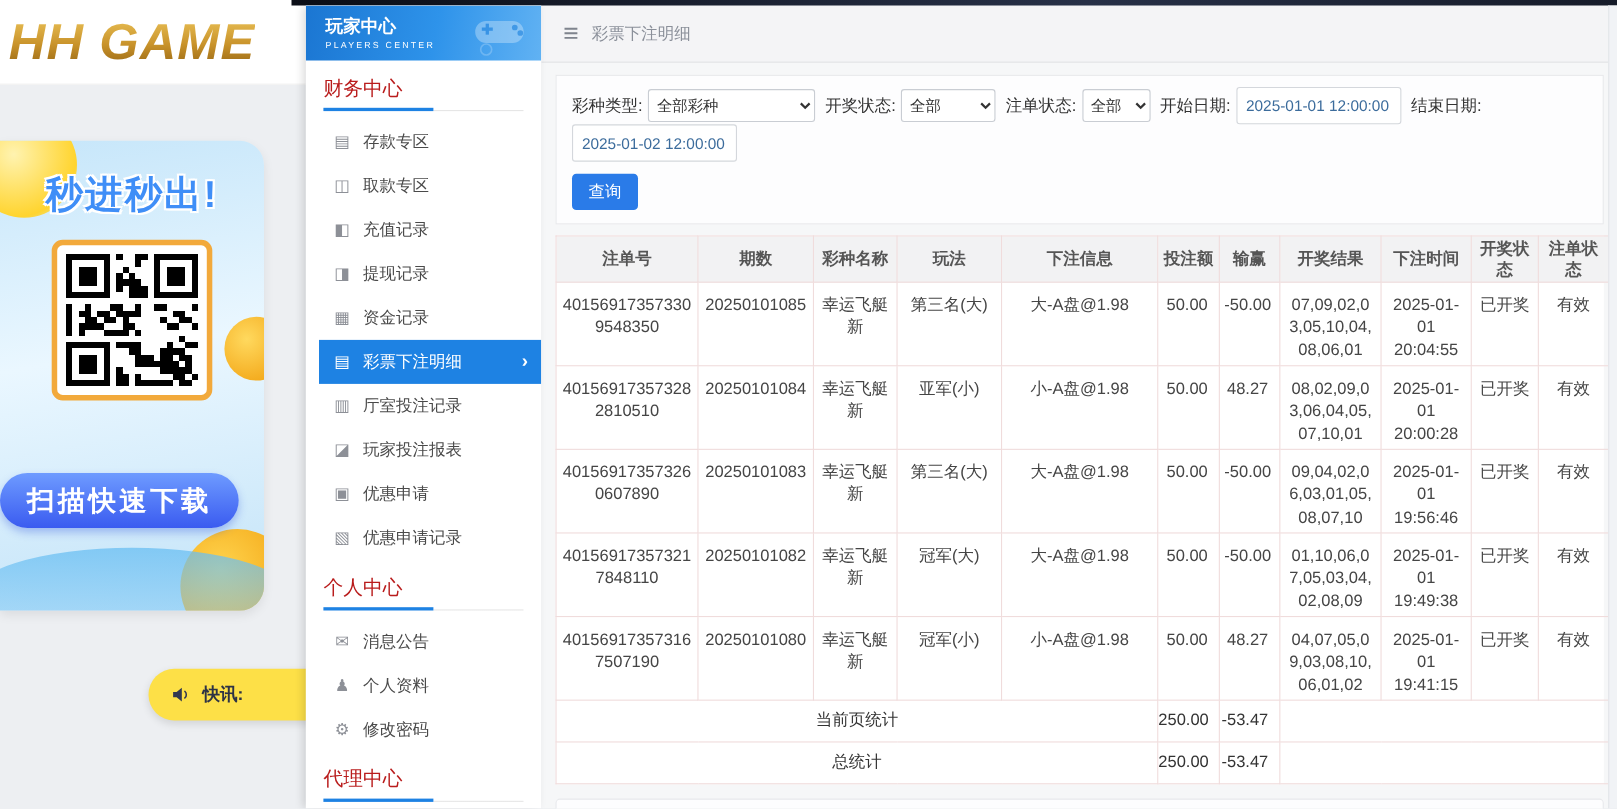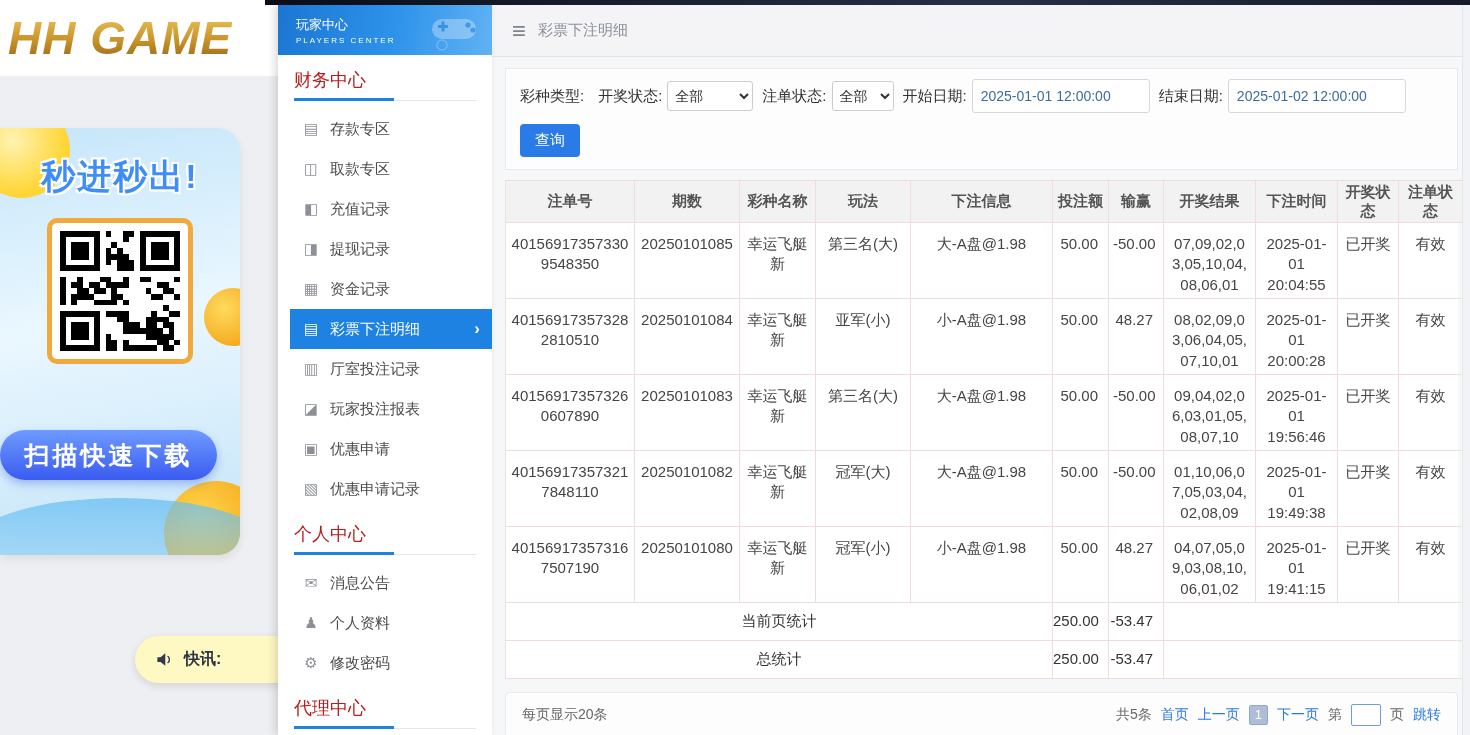--- a/index.html
+++ b/index.html
@@ -42,38 +42,38 @@
   }
   .qr-frame svg { width:100%; height:100%; display:block; }
   .download-btn {
     position:absolute; left:0; top:302px; width:217px; height:50px; border:none;
     border-radius:30px; background:linear-gradient(180deg,#6e9bff,#3a5bf0);
     color:#fff; font-size:25px; font-weight:bold; letter-spacing:3px;
     display:flex; align-items:center; justify-content:center; cursor:pointer;
     box-shadow:0 4px 8px rgba(48,86,220,.35);
   }
   .news-pill {
-    position:absolute; left:135px; top:608px; width:175px; height:47px; background:#fef9c3;
+    position:absolute; left:135px; top:608px; width:175px; height:47px; background:#fde047;
     border-radius:26px; box-shadow:0 3px 8px rgba(0,0,0,.12);
-    display:flex; align-items:center; gap:10px; padding-left:20px; z-index:1;margin-top:28px;
+    display:flex; align-items:center; gap:10px; padding-left:20px; z-index:1;
   }
   .news-pill .spk { width:19px; height:19px; flex:none; }
   .news-label { font-size:16px; font-weight:bold; color:#2e3345; }
 
   
   .top-strip { position:absolute; left:265px; right:0; top:0; height:5px;
     background:linear-gradient(90deg,#0b0e17,#273047 60%,#161b29); z-index:2; }
 
   
   .sidebar { position:absolute; left:278px; top:5px; bottom:0; width:214px; background:#fff;
     box-shadow:-3px 0 8px rgba(0,0,0,.15); z-index:3; overflow:hidden; }
   .sb-header { height:50px; position:relative; overflow:hidden; color:#fff; padding-left:18px;
     background:linear-gradient(100deg,#1b76d2 0%,#2e93ea 55%,#61b2f3 100%);
     display:flex; flex-direction:column; justify-content:center; }
-  .sb-title { font-size:13px; }
+  .sb-title { font-size:16px;font-weight:bold; }
   .sb-sub { font-size:8px; letter-spacing:2px; margin-top:2px; }
   .sb-gamepad { position:absolute; right:8px; top:6px; opacity:.30; }
   .sec-title { color:#b91c1c; font-size:18px; padding:13px 16px 6px; }
   .sec-rule { height:3px; margin:0 16px 8px;
     background:linear-gradient(#1e82e3,#1e82e3) left top/55% 3px no-repeat,
                linear-gradient(#e6e6e6,#e6e6e6) right bottom/45% 1px no-repeat; }
   .menu-item { height:40px; display:flex; align-items:center; color:#4a4a4a; font-size:15px;
     padding-left:52px; position:relative; cursor:pointer; }
   .mi-icon { position:absolute; left:24px; width:18px; text-align:center; color:#8d9097; font-size:15px; }
   .mi-arrow { position:absolute; right:12px; font-size:17px; font-weight:bold; display:none; }
@@ -89,21 +89,21 @@
   .topbar-title { font-size:15px; }
 
   .filter-panel { margin:11px 4px 0 13px; background:#fdfdfe; border:1px solid #e8e9ec;
     border-radius:0; padding:10px 14px 12px; }
   .filter-row { display:flex; align-items:center; flex-wrap:wrap; font-size:15px; color:#333; }
   .filter-row label { margin:0 5px 0 9px; }
   .filter-row label:first-child { margin-left:0; }
   .filter-row select { height:30px; border:1px solid #c9cdd3; border-radius:3px; background:#fff;
     font-size:14px; color:#333; padding:0 3px; }
   .sel-lottery { width:152px; } .sel-draw { width:86px; } .sel-order { width:62px; }
-  .date-input { width:178px; height:29px; border:1px solid #d4d7dc; border-radius:3px;
+  .date-input { width:150px; height:29px; border:1px solid #d4d7dc; border-radius:3px;
     font-size:14px; color:#3c6c9c; padding:16px 8px; background:#fff; }
   .search-btn { margin-top:11px; background:#2a7be8; color:#fff; border:none; border-radius:4px;
     font-size:15px; padding:7px 15px; cursor:pointer; }
 
   .table-wrap { margin:10px 4px 11px 13px; background:#fff; }
   table { width:100%; border-collapse:collapse; table-layout:fixed; border:1px solid #e6e6e9; }
   th { background:#f2f2f3; color:#555; font-weight:bold; font-size:15px; height:42px;
     border:1px solid #f0dcdc; padding:0 2px; }
   td { font-size:15px; color:#454545; text-align:center; vertical-align:top;
     padding:11px 4px 0; height:76px; border:1px solid #f0dcdc; line-height:1.35; }
@@ -362,20 +362,23 @@
 
 <div class="main">
   <div class="topbar">
     <span class="hamburger">≡</span>
     <span class="topbar-title">彩票下注明细</span>
   </div>
 
   <div class="filter-panel">
     <div class="filter-row">
       <label>彩种类型:</label>
+      <select class="sel-lottery">
+        <option>全部彩种</option>
+      </select>
       <label>开奖状态:</label>
       <select class="sel-draw">
         <option>全部</option>
       </select>
       <label>注单状态:</label>
       <select class="sel-order">
         <option>全部</option>
       </select>
       <label>开始日期:</label>
       <input class="date-input" type="text" value="2025-01-01 12:00:00" style="">

